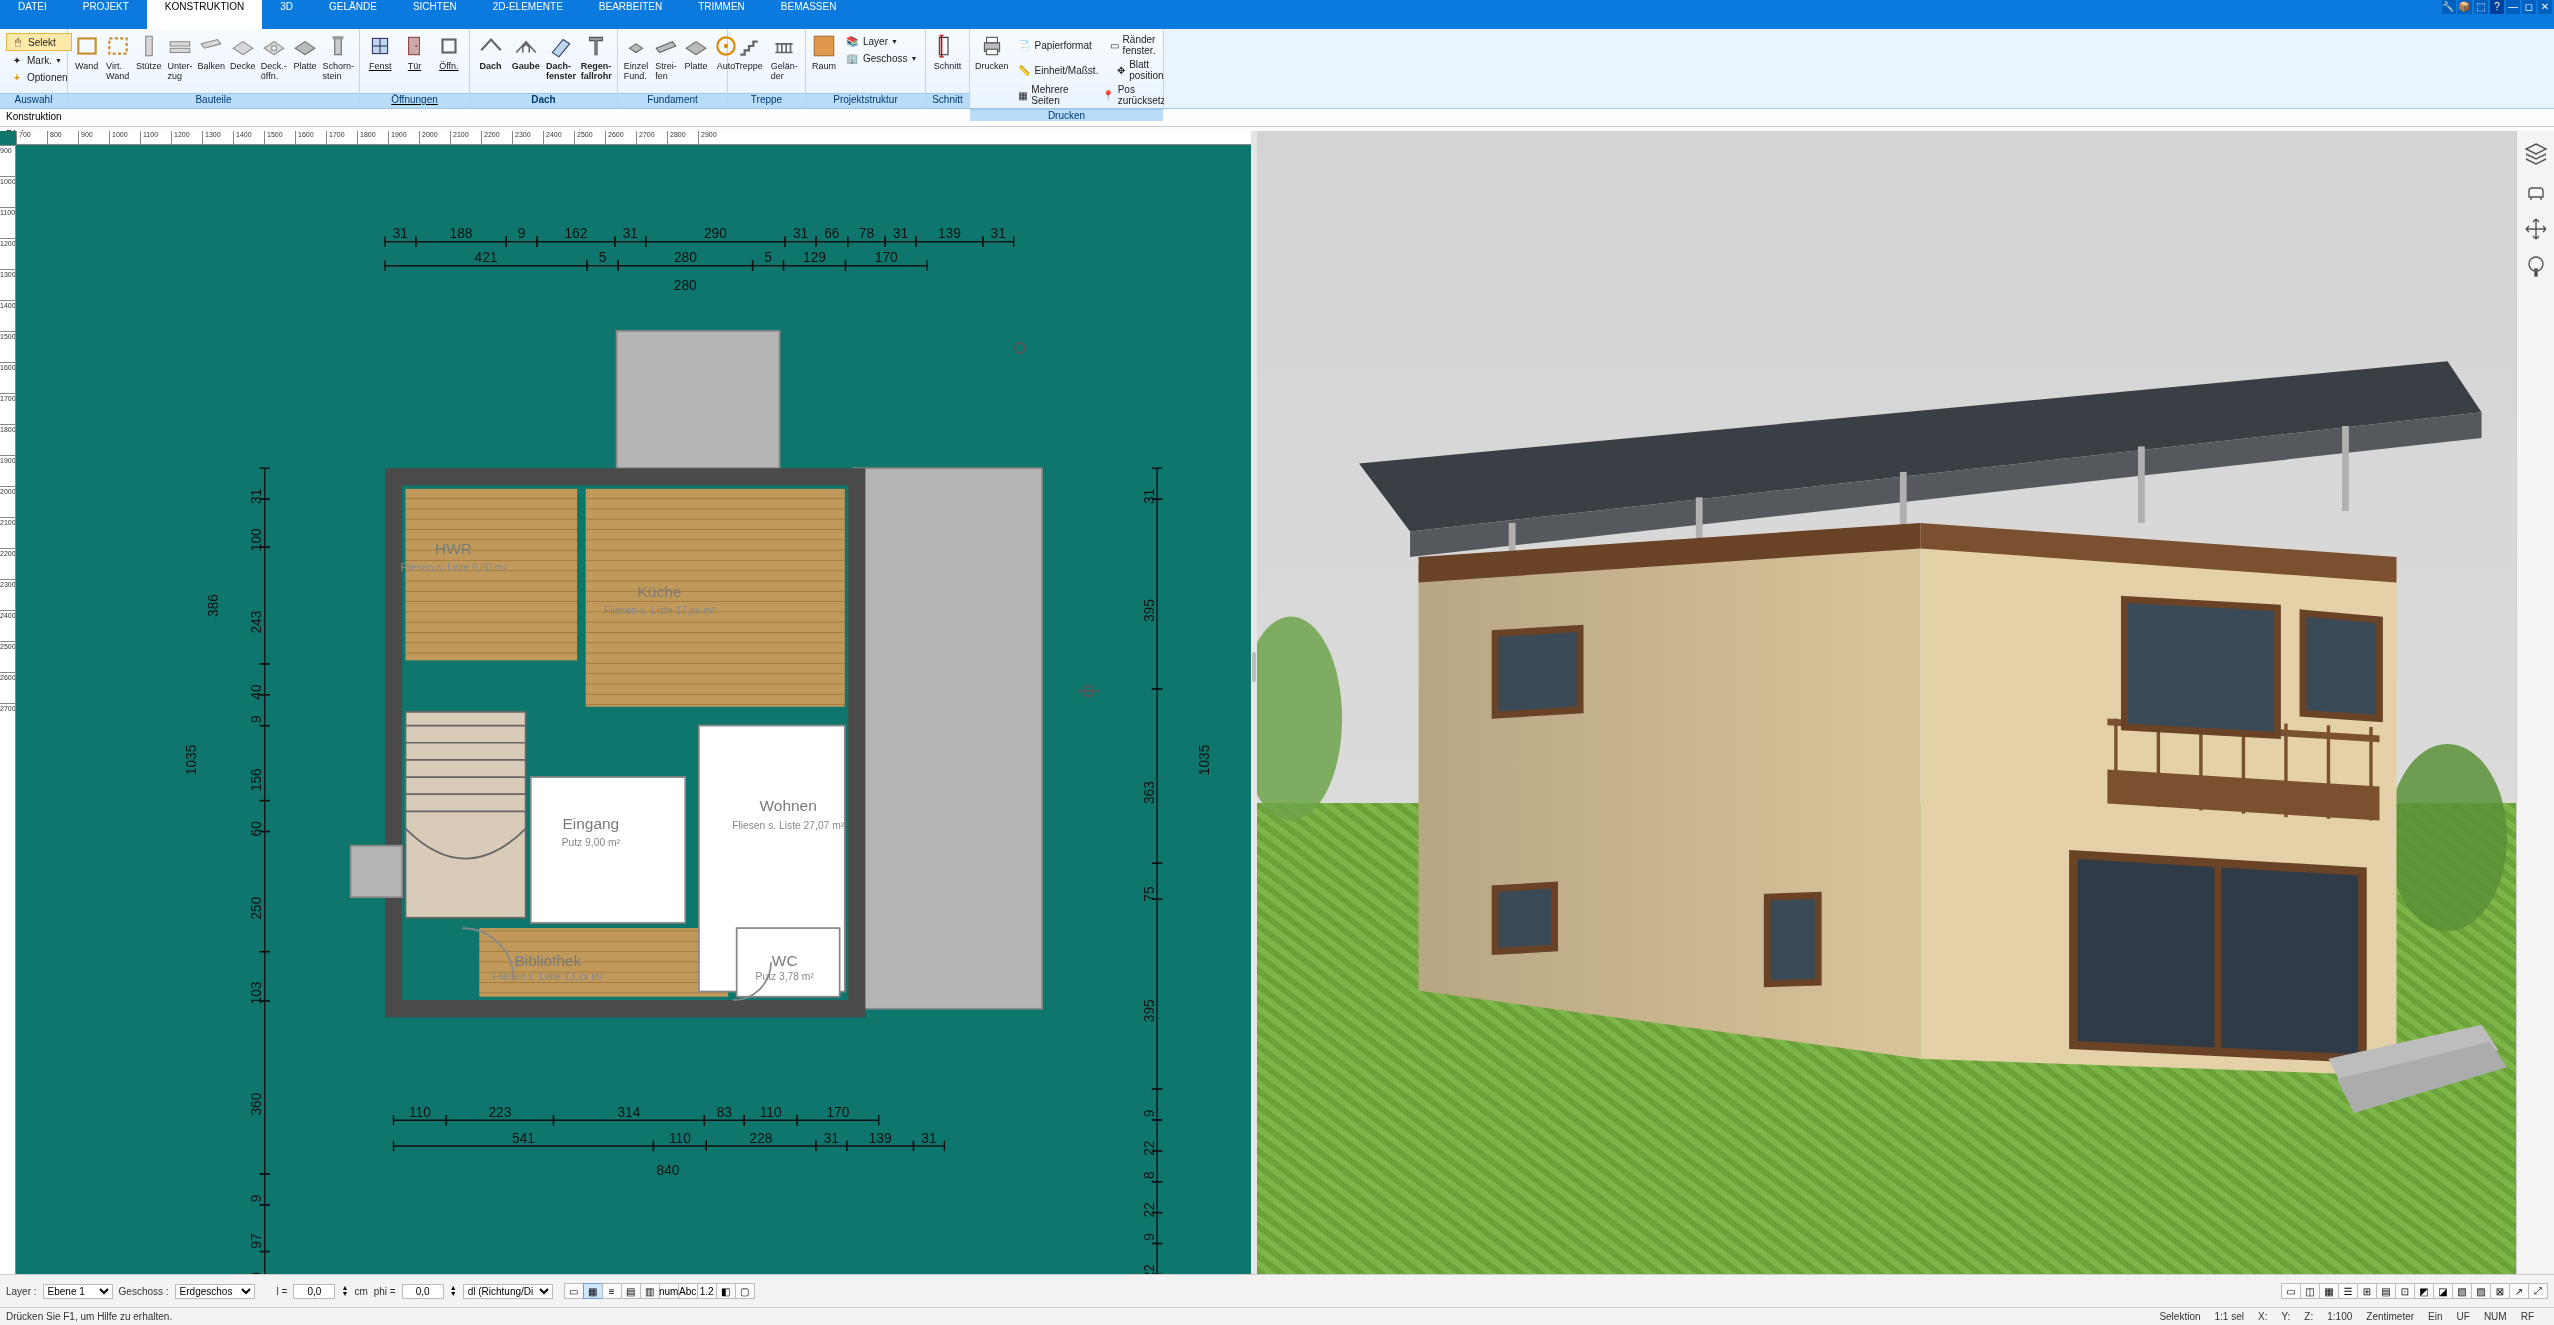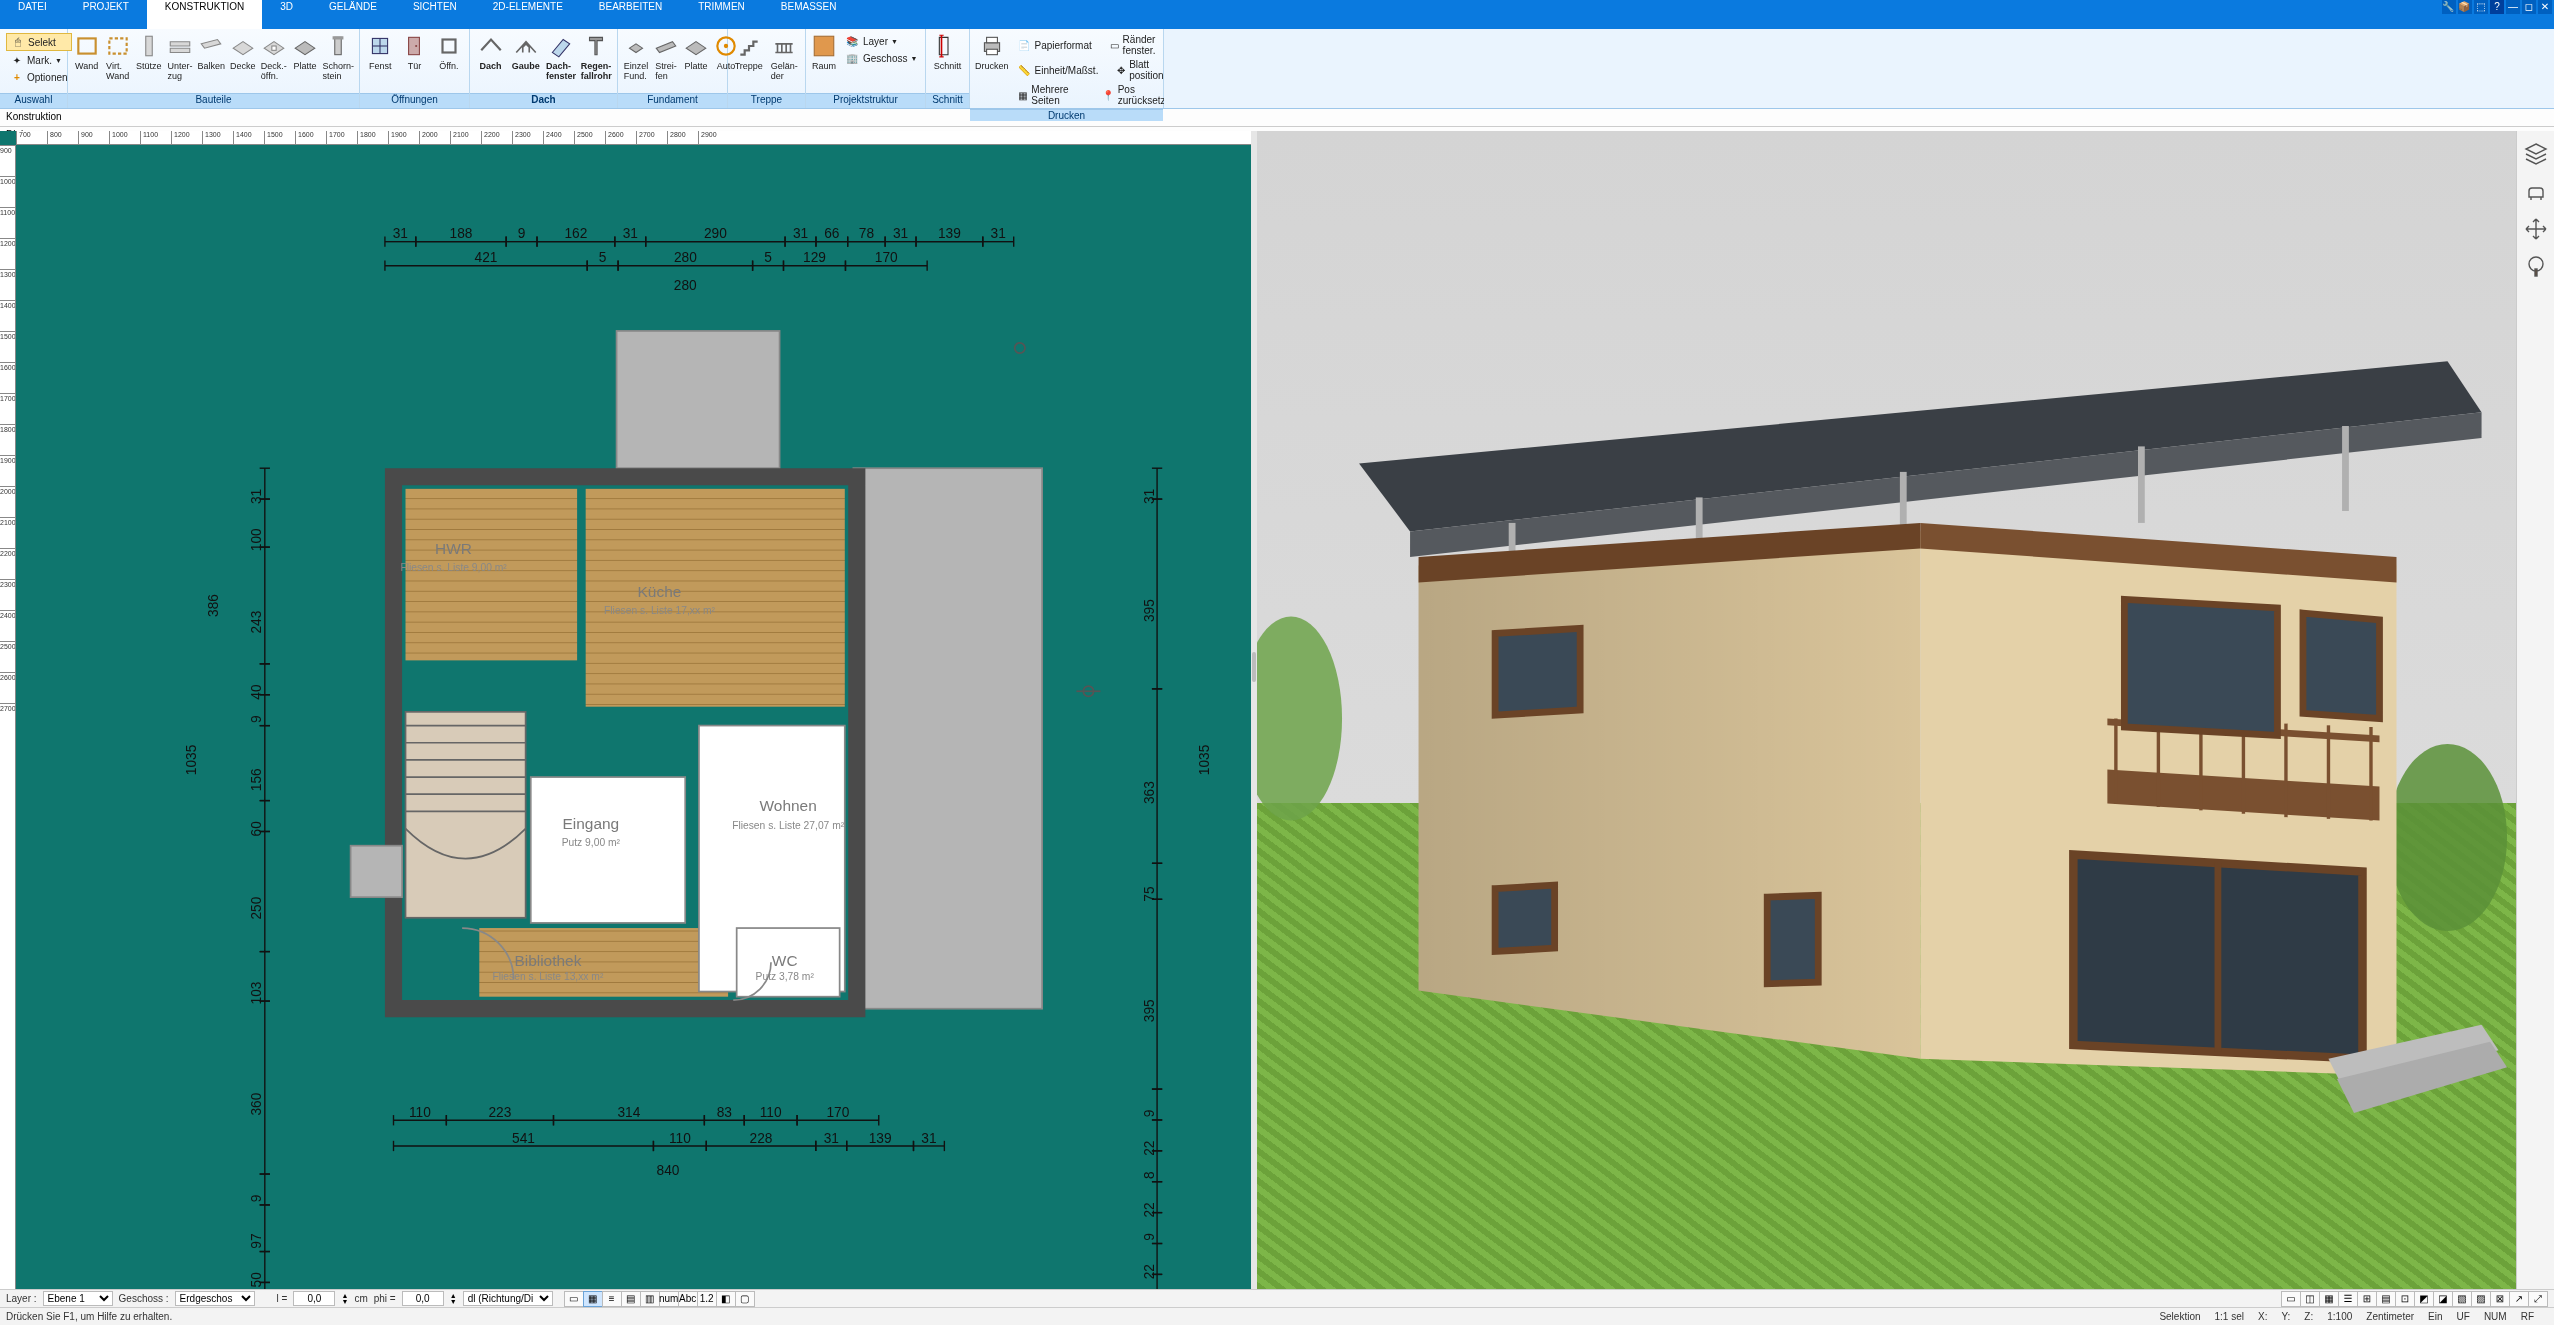--- a/index.html
+++ b/index.html
@@ -23,21 +23,21 @@
 .rbtn .ic { width:26px; height:26px; display:flex; align-items:center; justify-content:center; }
 .rbtn .ic svg{ width:100%; height:100%;}
 .rbtn .lbl { font-size:9px; line-height:10px; color:#222;}
 .rstack { display:flex; flex-direction:column; gap:1px; padding:2px;}
 .rstack .srow { display:flex; align-items:center; gap:3px; font-size:10px; color:#222; cursor:pointer; padding:1px 4px;}
 .rstack .srow .sic{width:14px;height:14px;display:inline-flex;align-items:center;justify-content:center;}
 
 
 #g-auswahl{width:68px;}
 #g-bau{width:292px;}
-#g-off{width:110px;}
+#g-off{width:110px;text-decoration:underline;}
 #g-dach{width:148px;font-weight:bold;}
 #g-fund{width:110px;}
 #g-treppe{width:78px;}
 #g-struct{width:120px;}
 #g-schnitt{width:44px;}
 #g-druck{width:194px;}
 
 
 #konbar { height:18px; background:#fdfdfd; border-bottom:1px solid #ccc; font-size:10px; padding:2px 6px;}
 #dlgbar { height:18px; background:#fdfdfd; border-bottom:1px solid #ccc; font-size:10px; padding:2px 6px;}
@@ -65,21 +65,21 @@
 .room-lbl{font-size:9px;fill:#7a7a7a;text-anchor:middle;}
 .room-sub{font-size:6px;fill:#888;text-anchor:middle;}
 
 
 #sky{position:absolute;inset:0;background:linear-gradient(#d4d4d4,#e0e0e0);}
 #ground{position:absolute;left:0;right:0;bottom:0;height:42%;background:
  repeating-linear-gradient(37deg,#6ca23a 0 6px,#7db648 6px 12px);}
 .tree{position:absolute;opacity:.85;}
 
 
-#optbar{position:absolute;left:0;right:0;bottom:18px;height:18px;background:#f3f3f3;border-top:1px solid #ccc;display:flex;align-items:center;font-size:10px;gap:6px;padding:8px 6px;}
+#optbar{position:absolute;left:0;right:0;bottom:18px;height:18px;background:#f3f3f3;border-top:1px solid #ccc;display:flex;align-items:center;font-size:10px;gap:6px;padding:16px 6px;}
 #optbar label{color:#333;}
 #optbar select,#optbar input{font-size:10px;height:15px;border:1px solid #bbb;background:#fff;}
 #optbar .bicons{display:flex;gap:0;margin-left:6px;}
 #optbar .bicons span{width:20px;height:16px;border:1px solid #bbb;background:#fafafa;display:inline-flex;align-items:center;justify-content:center;cursor:pointer;margin-left:-1px;}
 #optbar .bicons span.on{background:#cfe6ff;border-color:#6aa3d8;}
 #optbar .sep{width:10px;}
 
 
 #status{position:absolute;left:0;right:0;bottom:0;height:18px;background:#f3f3f3;border-top:1px solid #ccc;font-size:10px;display:flex;align-items:center;padding:0 6px;color:#333;}
 #status .grow{flex:1;}

